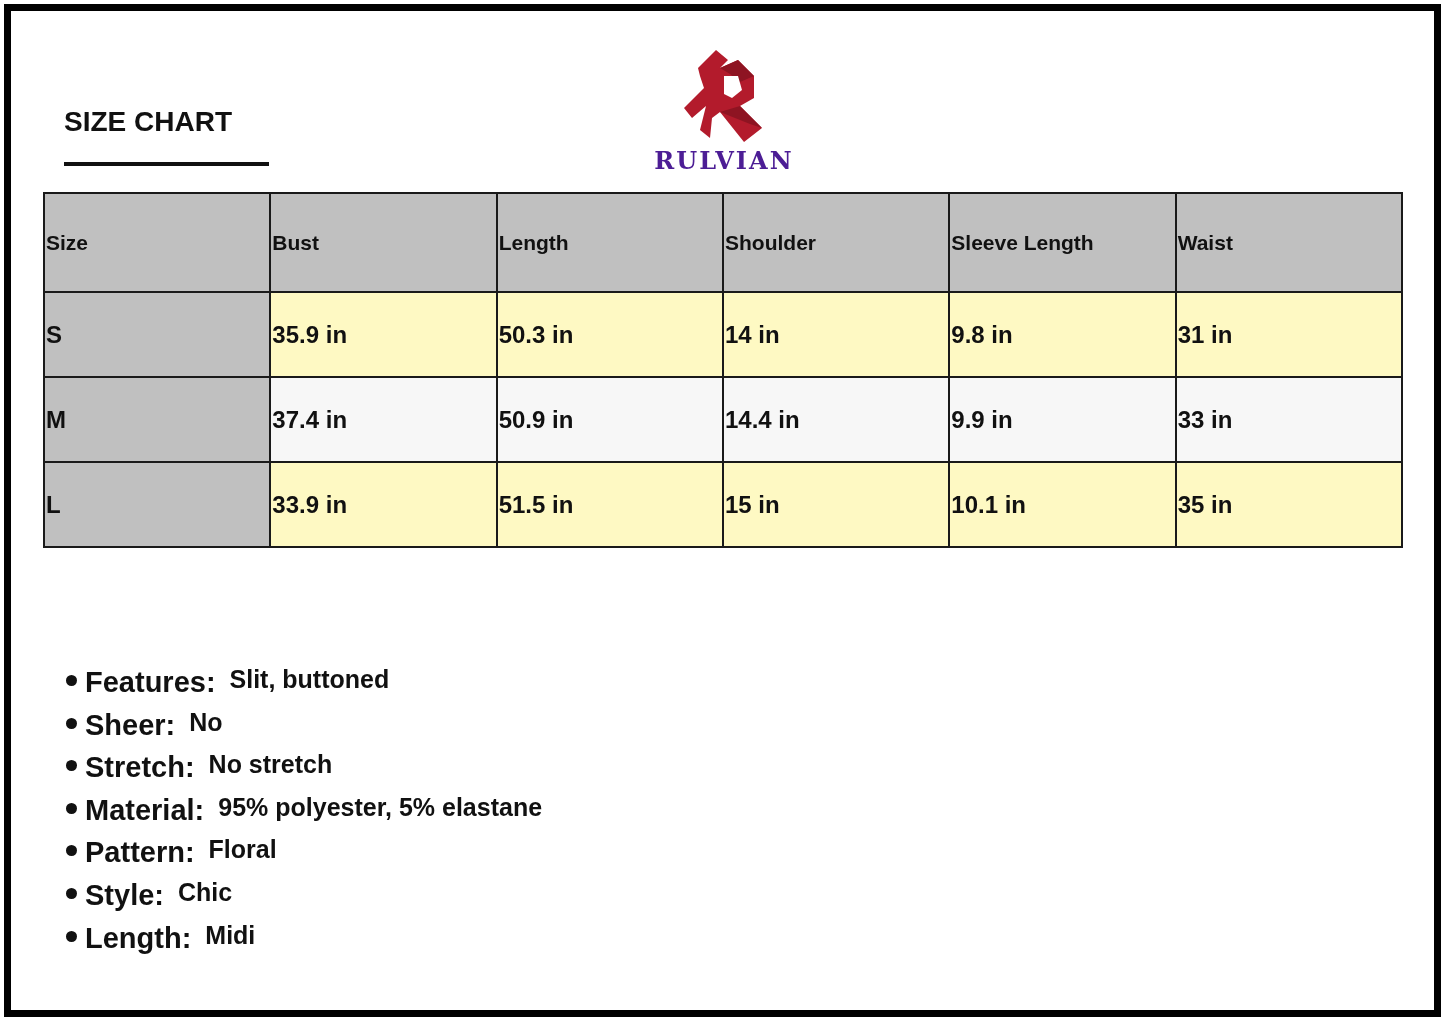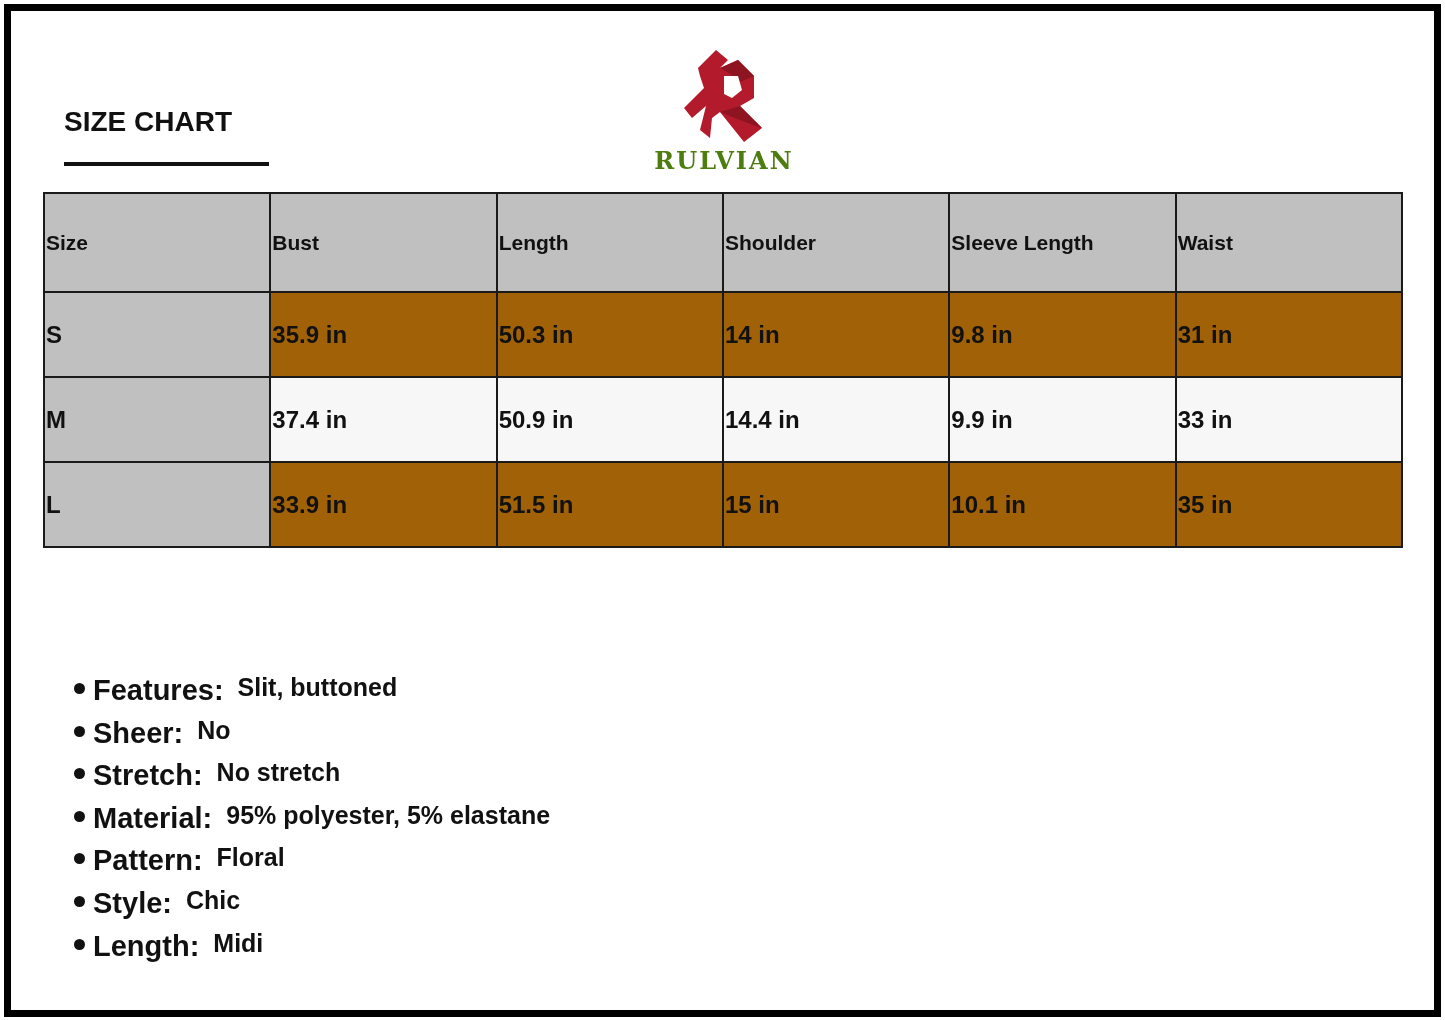--- a/index.html
+++ b/index.html
@@ -2,30 +2,30 @@
 <html><head>
 <meta charset="utf-8">
 <style>
   html, body { margin: 0; padding: 0; background: #ffffff; }
   body { width: 1445px; height: 1020px; position: relative; overflow: hidden; font-family: "Liberation Sans", sans-serif; color: #111; }
   .frame { position: absolute; left: 4px; top: 4px; width: 1437px; height: 1013px; box-sizing: border-box; border: 7px solid #000; background: #fff; }
   .title { position: absolute; left: 64px; top: 106px; font-size: 28px; font-weight: bold; letter-spacing: 0px; color: #111; }
   .title-rule { position: absolute; left: 64px; top: 162px; width: 205px; height: 4px; background: #111; }
   .logo { position: absolute; left: 636px; top: 44px; width: 176px; height: 132px; }
   .logo svg { position: absolute; left: 44px; top: 2px; }
-  .brand { position: absolute; left: 0; top: 102px; width: 176px; text-align: center; font-family: "DejaVu Serif", serif; font-weight: bold; font-size: 24px; letter-spacing: 2px; color: #4d7c0f; }
+  .brand { position: absolute; left: 0; top: 102px; width: 176px; text-align: center; font-family: "DejaVu Serif", serif; font-weight: bold; font-size: 24px; letter-spacing: 2px; color: #4c1d95; }
   table.chart { position: absolute; left: 43px; top: 192px; width: 1360px; border-collapse: collapse; table-layout: fixed; }
   table.chart th, table.chart td { border: 2px solid #1a1a1a; text-align: left; font-weight: bold; font-family: "Liberation Sans", sans-serif; }
   table.chart th { background: #c0c0c0; height: 95px; font-size: 21px; }
   table.chart td { height: 81px; font-size: 24px; }
   table.chart td.size-cell { background: #c0c0c0; }
-  table.chart tr.odd td { background: #a16207; }
+  table.chart tr.odd td { background: #fef9c3; }
   table.chart tr.even td { background: #f7f7f7; }
   table.chart tr td.size-cell { background: #c0c0c0; }
-  .features { position: absolute; left: 62px; top: 662px; margin: 12px; padding: 0; list-style: none; }
+  .features { position: absolute; left: 62px; top: 662px; margin: 4px; padding: 0; list-style: none; }
   .features li { height: 42.6px; display: flex; align-items: baseline; }
   .bullet { display: inline-block; width: 11px; height: 11px; border-radius: 50%; background: #111; margin-right: 8px; position: relative; top: -6px; }
   .f-label { font-size: 29px; font-weight: bold; margin-right: 14px; }
   .f-value { font-size: 25px; font-weight: bold; position: relative; top: -4px; }
 </style>
 </head>
 <body>
 
 <div class="frame"></div>
 

